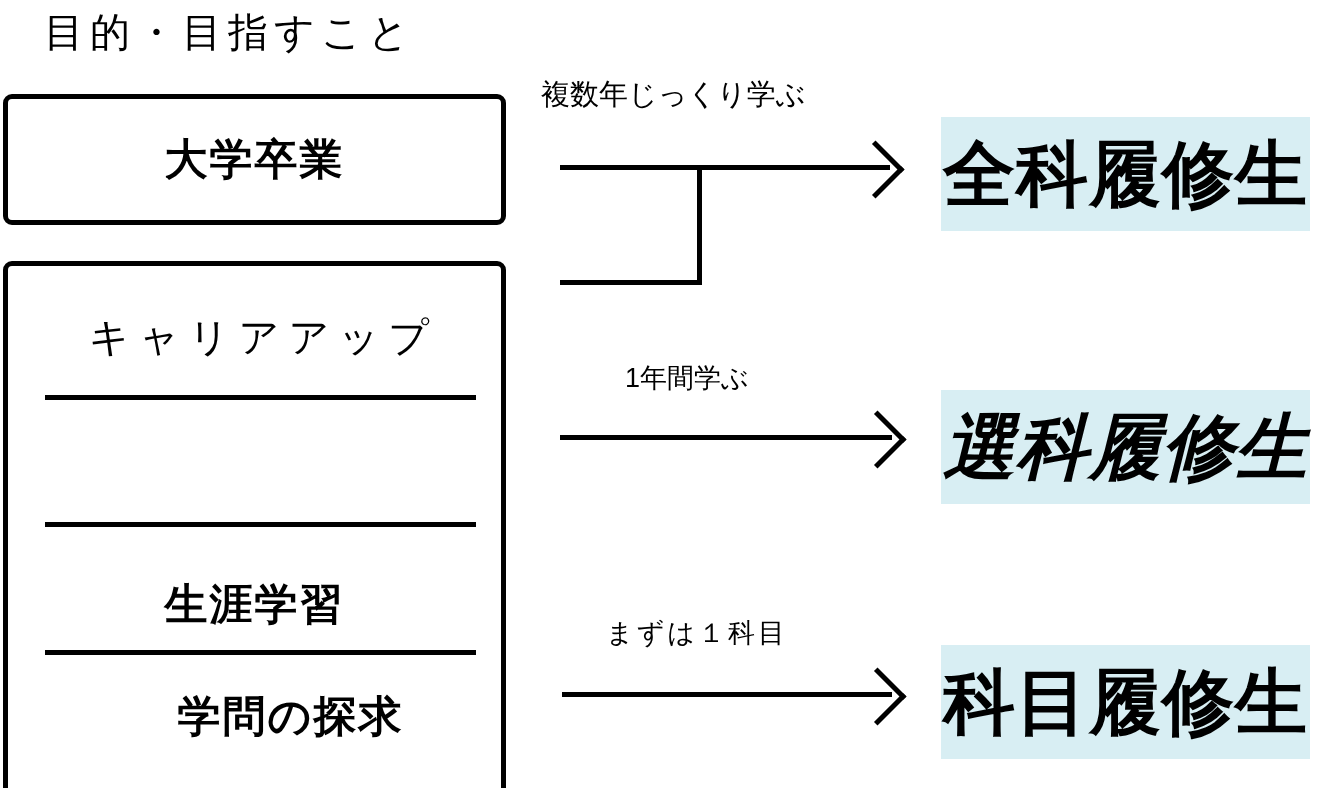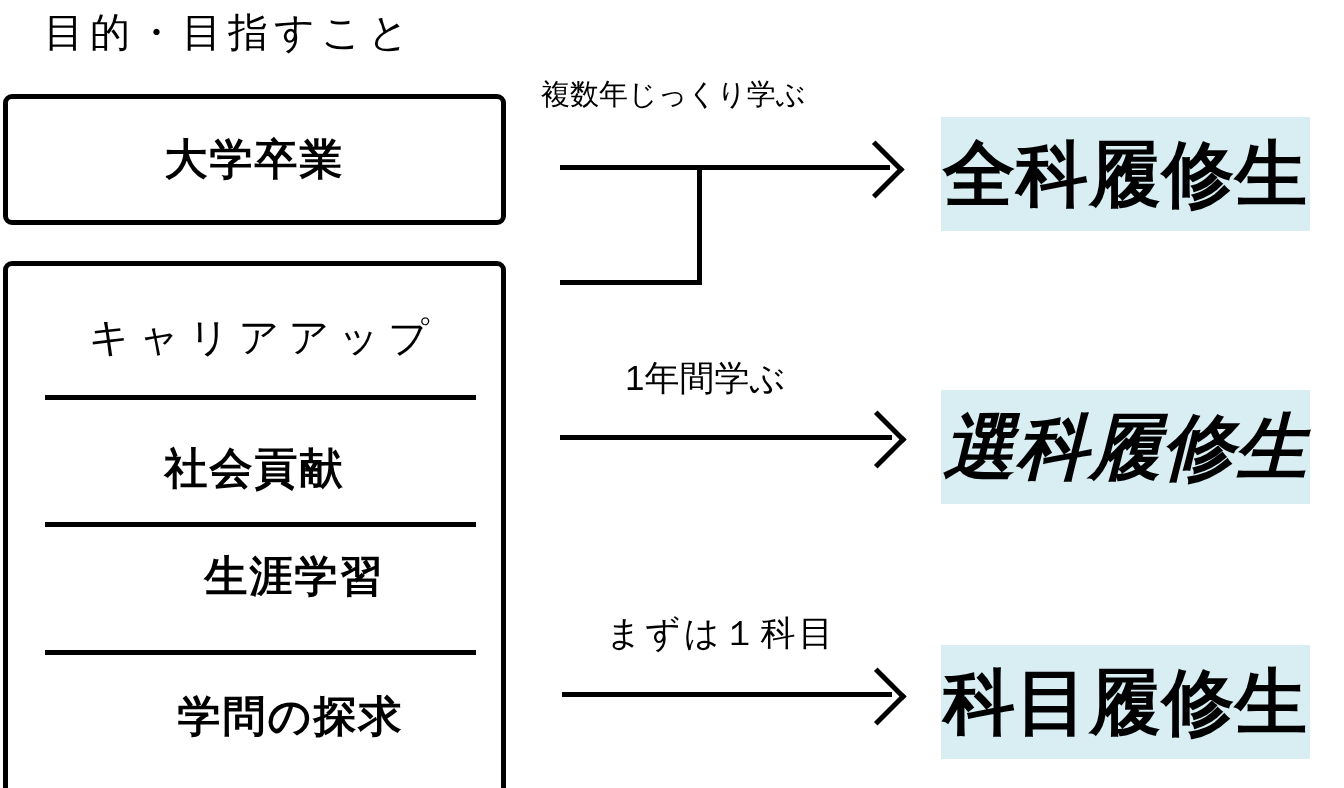--- a/index.html
+++ b/index.html
@@ -70,21 +70,21 @@
     font-size: 40px;
     line-height: 46px;
     font-weight: 500;
     letter-spacing: 9px;
     padding-left: 9px;
   }
 
   
   #row-career   { top: 48px;  }
   #row-social   { top: 178px; }
-  #row-lifelong { top: 286px; padding-left: 40px; }
+  #row-lifelong { top: 314px; }
   #row-academic { top: 426px; padding-left: 36px; }
 
   
   #row-degree { top: 36px; }
 
   .divider {
     position: absolute;
     left: 37px;
     width: 431px;
     height: 5px;
@@ -112,21 +112,21 @@
     width: 36px;
     height: 36px;
     border-top: 5px solid #000000;
     border-right: 5px solid #000000;
     transform: rotate(45deg);
   }
 
   .arrow-label {
     position: absolute;
     white-space: nowrap;
-    font-size: 35px;
+    font-size: 27px;
     line-height: 32px;
     font-weight: 500;
   }
   #label-multi   { left: 541px; top: 78px;  letter-spacing: 0px; font-size: 29px; }
   #label-oneyear { left: 625px; top: 362px; letter-spacing: 0px; }
   #label-onesub  { left: 606px; top: 617px; letter-spacing: 3px; }
 
   
   .status {
     position: absolute;
@@ -149,21 +149,20 @@
   <div class="title">目的・目指すこと</div>
 
   <div class="goal-box" id="box-degree">
     <div class="goal-row goal-text-lg" id="row-degree">大学卒業</div>
   </div>
 
   <div class="goal-box" id="box-motives">
     <div class="goal-row goal-text-sp" id="row-career">キャリアアップ</div>
     <div class="divider" id="div-1"></div>
 
-    <div class="goal-row goal-text-lg" id="row-social">社会貢献</div>
     <div class="divider" id="div-2"></div>
 
     <div class="goal-row goal-text-lg" id="row-lifelong">生涯学習</div>
     <div class="divider" id="div-3"></div>
 
     <div class="goal-row goal-text-lg" id="row-academic">学問の探求</div>
   </div>
 
   <div class="arrow-label" id="label-multi">複数年じっくり学ぶ</div>
 

